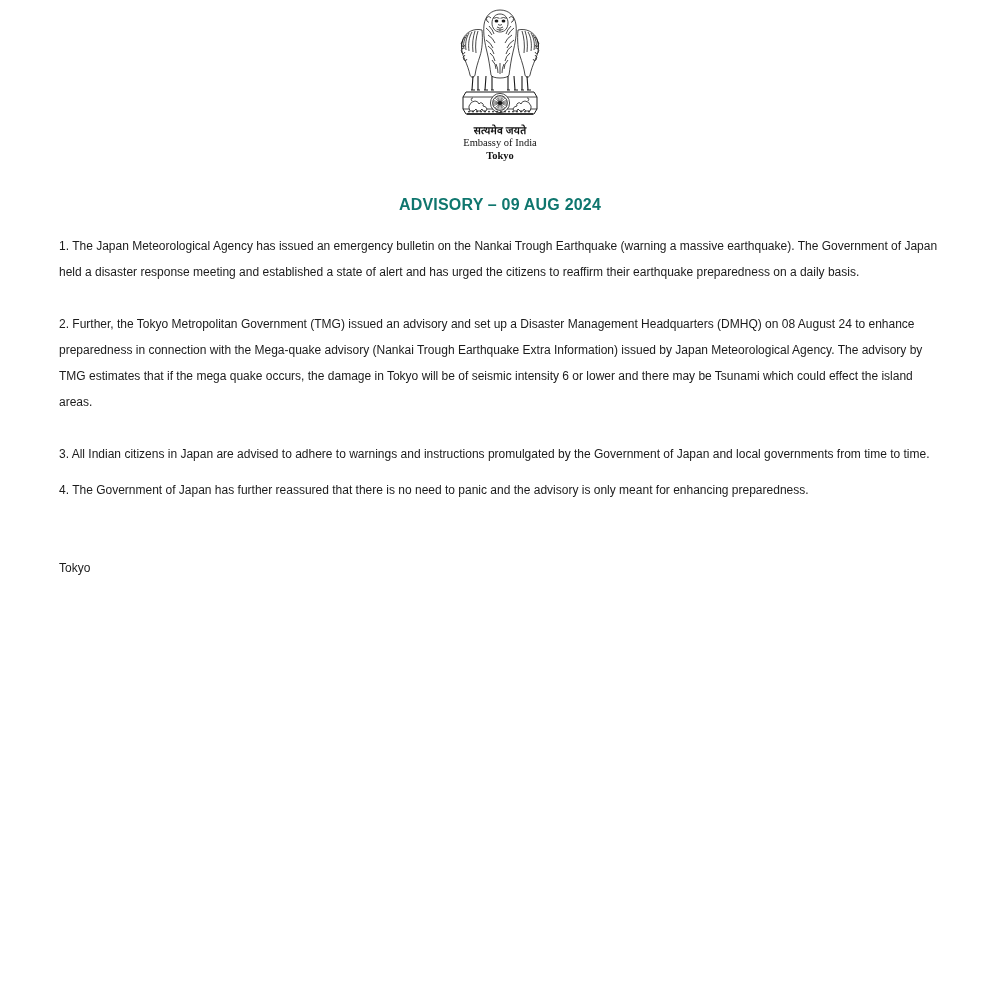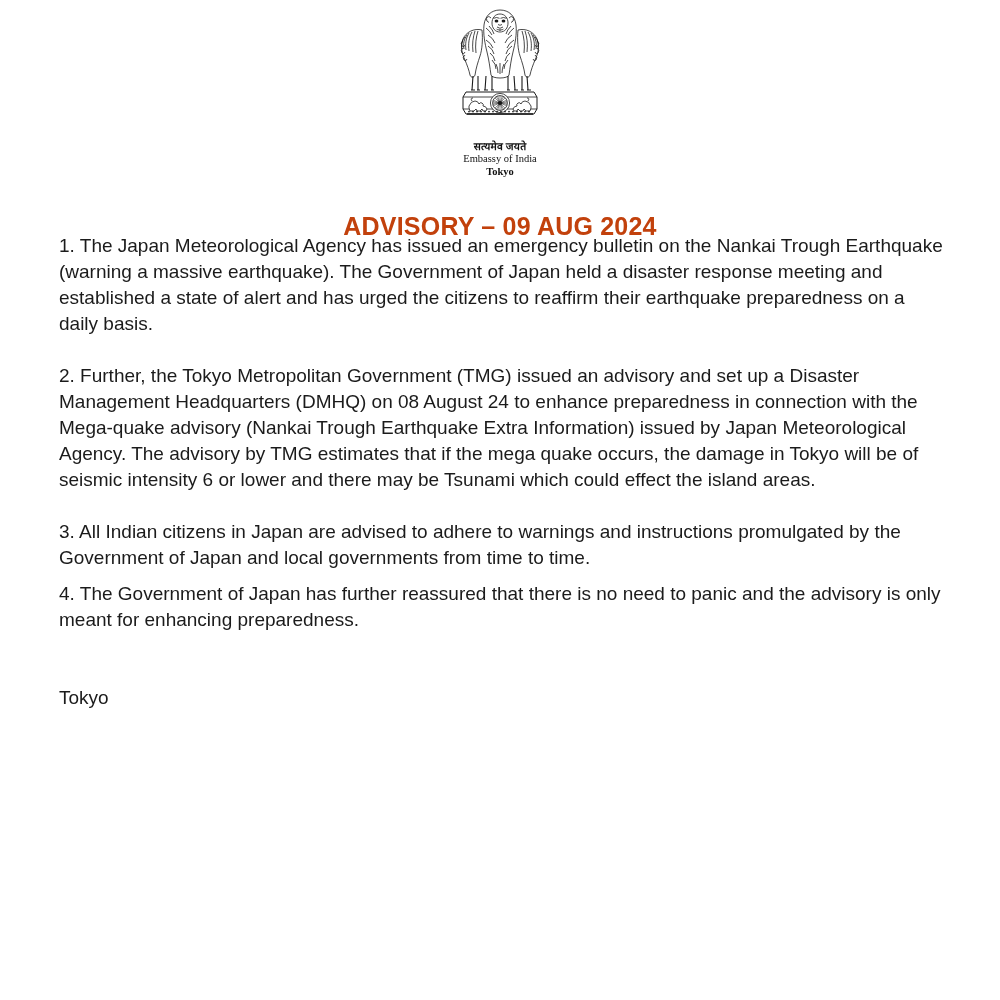--- a/index.html
+++ b/index.html
@@ -27,21 +27,21 @@
   }
   .emblem-svg {
     display: block;
     width: 96px;
     height: 118px;
   }
   .emblem-caption {
     font-family: "Liberation Serif", serif;
     text-align: center;
     line-height: 1.18;
-    margin-top: 17px;
+    margin-top: 1px;
   }
   .emblem-motto {
     font-size: 10.5px;
     font-weight: 700;
     letter-spacing: .2px;
     color: #111;
   }
   .emblem-org {
     font-size: 10.5px;
     font-weight: 400;
@@ -51,33 +51,33 @@
     font-size: 10.5px;
     font-weight: 700;
     color: #111;
   }
 
   
   .doc-title {
     margin: 0;
     padding-top: 34px;
     text-align: center;
-    font-size: 25px;
+    font-size: 16px;
     font-weight: 700;
     letter-spacing: .2px;
-    color: #c2410c;
+    color: #0f766e;
   }
 
   
   .doc-body {
     position: absolute;
     left: 59px;
     top: 233px;
     width: 884px;
-    font-size: 19px;
+    font-size: 12px;
     line-height: 26px;
     color: #1b1b1b;
   }
   .para {
     margin: 0 0 26px 0;
     text-align: left;
   }
   .para.tight { margin-bottom: 10px; }
   .url-line { display: block; word-break: break-all; }
   .handles {

